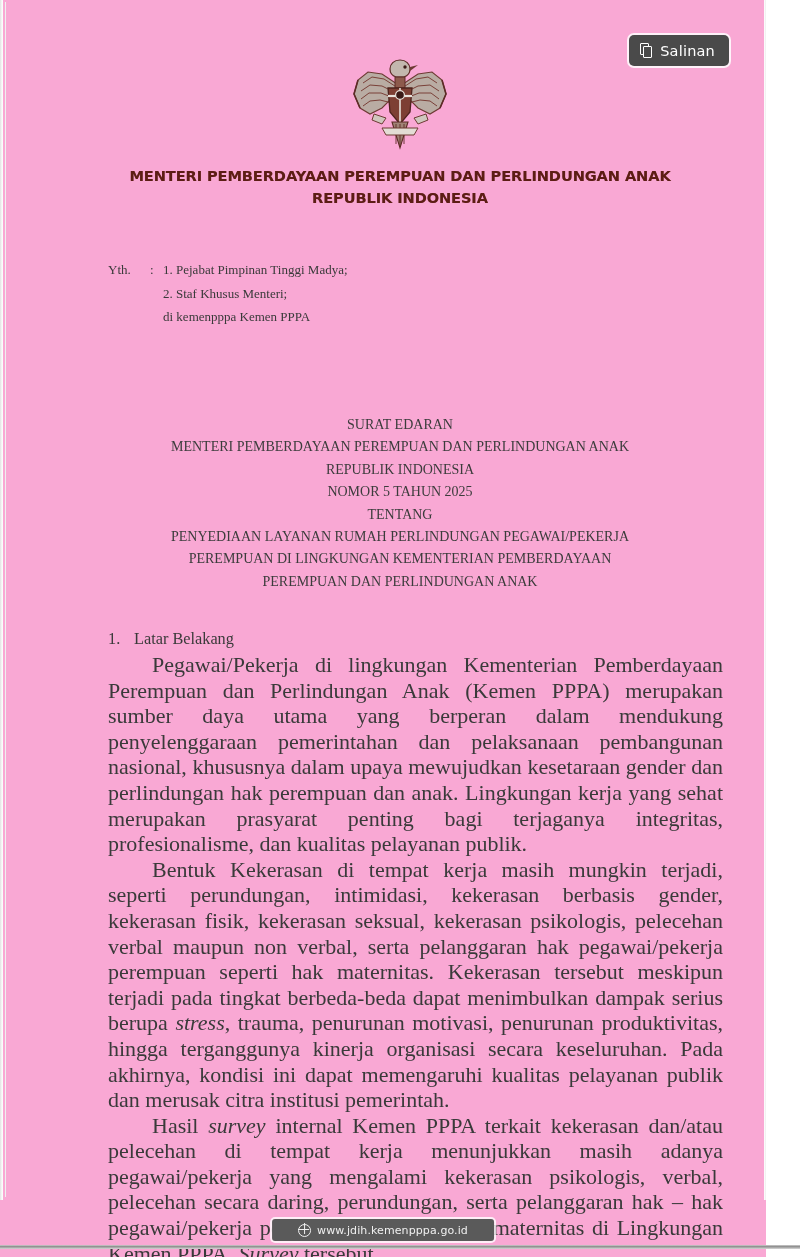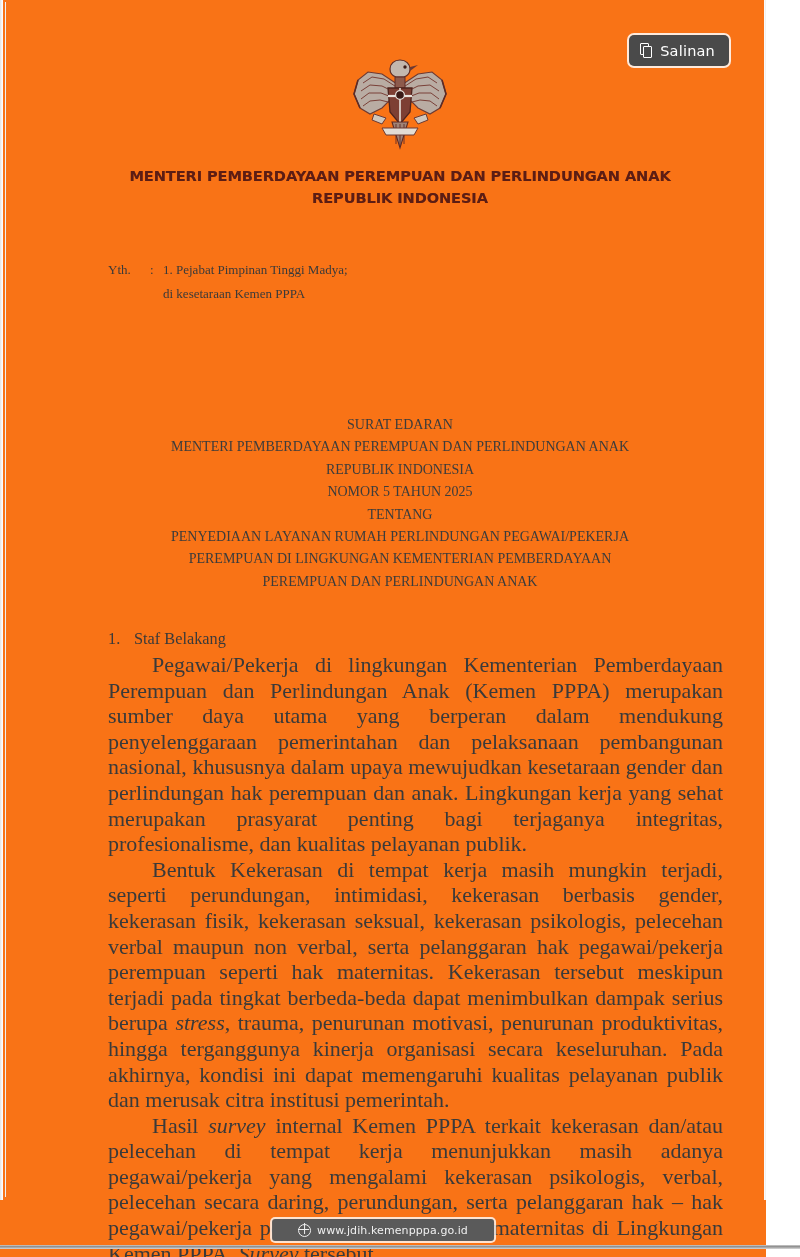--- a/index.html
+++ b/index.html
@@ -15,21 +15,21 @@
     font-family: "Liberation Serif", serif;
     color: #2b2b2b;
   }
 
   
   #page-sheet {
     position: absolute;
     left: 0; top: 0;
     width: 766px;
     height: 1257px;
-    background: #f97316;
+    background: #f9a8d4;
     box-sizing: border-box;
   }
   
   #edge-left {
     position: absolute;
     left: 0; top: 0;
     width: 3px; height: 1200px;
     background: linear-gradient(to right, #e2e2e2, #f7f7f7 60%, #ffffff);
   }
   #edge-left2 {
@@ -274,38 +274,39 @@
     <div>MENTERI PEMBERDAYAAN PEREMPUAN DAN PERLINDUNGAN ANAK</div>
     <div>REPUBLIK INDONESIA</div>
   </div>
 
   <div id="addressee">
     <div class="yth-row">
       <span class="yth-label">Yth.</span>
       <span class="yth-colon">:</span>
       <span class="yth-list">
         <div class="yth-item">1. Pejabat Pimpinan Tinggi Madya;</div>
-        <div class="yth-item">di kesetaraan Kemen PPPA</div>
+        <div class="yth-item">2. Staf Khusus Menteri;</div>
+        <div class="yth-item">di kemenpppa Kemen PPPA</div>
       </span>
     </div>
   </div>
 
   <div id="title-block">SURAT EDARAN
 MENTERI PEMBERDAYAAN PEREMPUAN DAN PERLINDUNGAN ANAK
 REPUBLIK INDONESIA
 NOMOR  5   TAHUN 2025
 TENTANG
 PENYEDIAAN LAYANAN RUMAH PERLINDUNGAN PEGAWAI/PEKERJA
 PEREMPUAN DI LINGKUNGAN KEMENTERIAN PEMBERDAYAAN
 PEREMPUAN DAN PERLINDUNGAN ANAK</div>
 
   <div id="body-section">
     <div id="section-heading">
       <span class="num">1.</span>
-      <span>Staf Belakang</span>
+      <span>Latar Belakang</span>
     </div>
 
     <p class="body-par">
       <span>Pegawai/Pekerja di lingkungan Kementerian Pemberdayaan Perempuan dan Perlindungan Anak (Kemen PPPA) merupakan sumber daya utama yang berperan dalam mendukung penyelenggaraan pemerintahan dan pelaksanaan pembangunan nasional, khususnya dalam upaya mewujudkan kesetaraan gender dan perlindungan hak perempuan dan anak. Lingkungan kerja yang sehat merupakan prasyarat penting bagi terjaganya integritas, profesionalisme, dan kualitas pelayanan publik.</span>
     </p>
 
     <p class="body-par"><span>Bentuk Kekerasan di tempat kerja masih mungkin terjadi, seperti perundungan, intimidasi, kekerasan berbasis gender, kekerasan fisik, kekerasan seksual, kekerasan psikologis, pelecehan verbal maupun non verbal, serta pelanggaran hak pegawai/pekerja perempuan seperti hak maternitas. Kekerasan tersebut meskipun terjadi pada tingkat berbeda-beda dapat menimbulkan dampak serius berupa </span><em>stress</em><span>, trauma, penurunan motivasi, penurunan produktivitas, hingga terganggunya kinerja organisasi secara keseluruhan. Pada akhirnya, kondisi ini dapat memengaruhi kualitas pelayanan publik dan merusak citra institusi pemerintah.</span></p>
 
     <p class="body-par"><span>Hasil </span><em>survey</em><span> internal Kemen PPPA terkait kekerasan dan/atau pelecehan di tempat kerja menunjukkan masih adanya pegawai/pekerja yang mengalami kekerasan psikologis, verbal, pelecehan secara daring, perundungan, serta pelanggaran hak – hak pegawai/pekerja perempuan termasuk hak maternitas di Lingkungan Kemen PPPA. </span><em>Survey</em><span> tersebut</span></p>
   </div>

